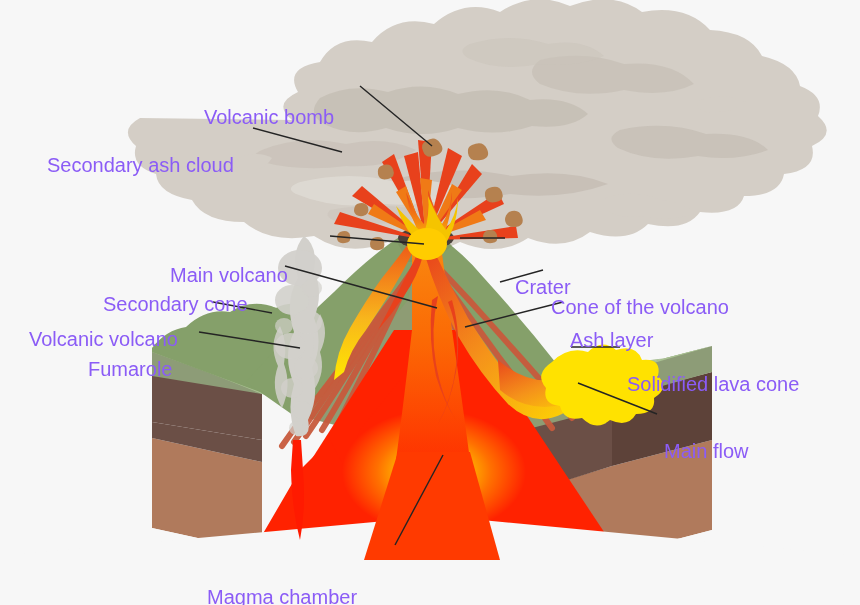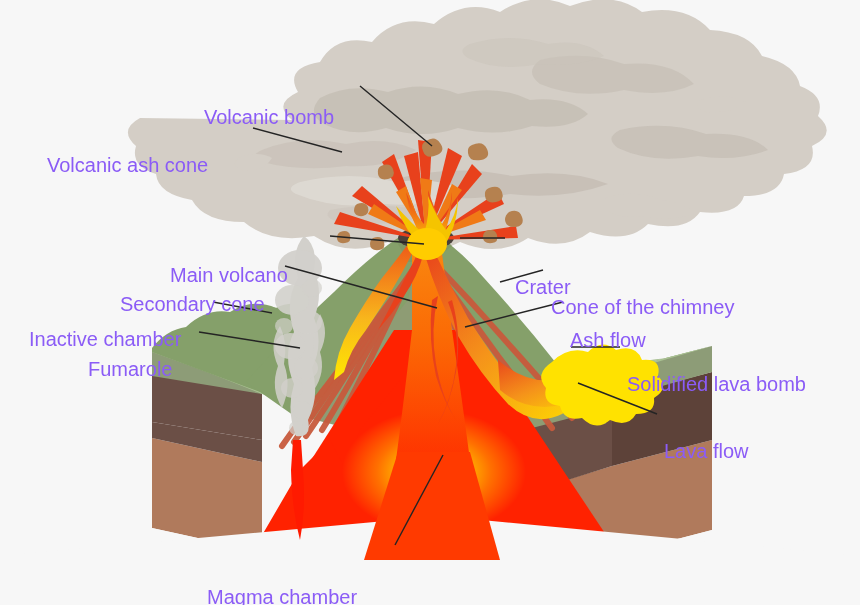--- a/index.html
+++ b/index.html
@@ -242,26 +242,26 @@
         <line x1="500" y1="282" x2="543" y2="270"></line>
         <line x1="465" y1="327" x2="563" y2="302"></line>
         <line x1="571" y1="347" x2="620" y2="347"></line>
         <line x1="578" y1="383" x2="657" y2="414"></line>
         <line x1="395" y1="545" x2="443" y2="455"></line>
       </g>
   </svg>
 
   <div id="labels">
       <div class="lbl" style="left: 204px; top: 68px;">Volcanic bomb</div>
-      <div class="lbl" style="left: 47px; top: 116px;">Volcanic ash cone</div>
+      <div class="lbl" style="left: 47px; top: 116px;">Secondary ash cloud</div>
       <div class="lbl" style="left: 170px; top: 226px;">Main volcano</div>
-      <div class="lbl" style="left: 120px; top: 255px;">Secondary cone</div>
-      <div class="lbl" style="left: 29px; top: 290px;">Inactive chamber</div>
+      <div class="lbl" style="left: 103px; top: 255px;">Secondary cone</div>
+      <div class="lbl" style="left: 29px; top: 290px;">Volcanic volcano</div>
       <div class="lbl" style="left: 88px; top: 320px;">Fumarole</div>
       <div class="lbl" style="left: 515px; top: 238px;">Crater</div>
-      <div class="lbl" style="left: 551px; top: 258px;">Cone of the chimney</div>
-      <div class="lbl" style="left: 570px; top: 291px;">Ash flow</div>
-      <div class="lbl" style="left: 627px; top: 335px;">Solidified lava bomb</div>
-      <div class="lbl" style="left: 664px; top: 402px;">Lava flow</div>
+      <div class="lbl" style="left: 551px; top: 258px;">Cone of the volcano</div>
+      <div class="lbl" style="left: 570px; top: 291px;">Ash layer</div>
+      <div class="lbl" style="left: 627px; top: 335px;">Solidified lava cone</div>
+      <div class="lbl" style="left: 664px; top: 402px;">Main flow</div>
       <div class="lbl" style="left: 207px; top: 548px;">Magma chamber</div>
     </div>
 
 </div>
 
 </body></html>

